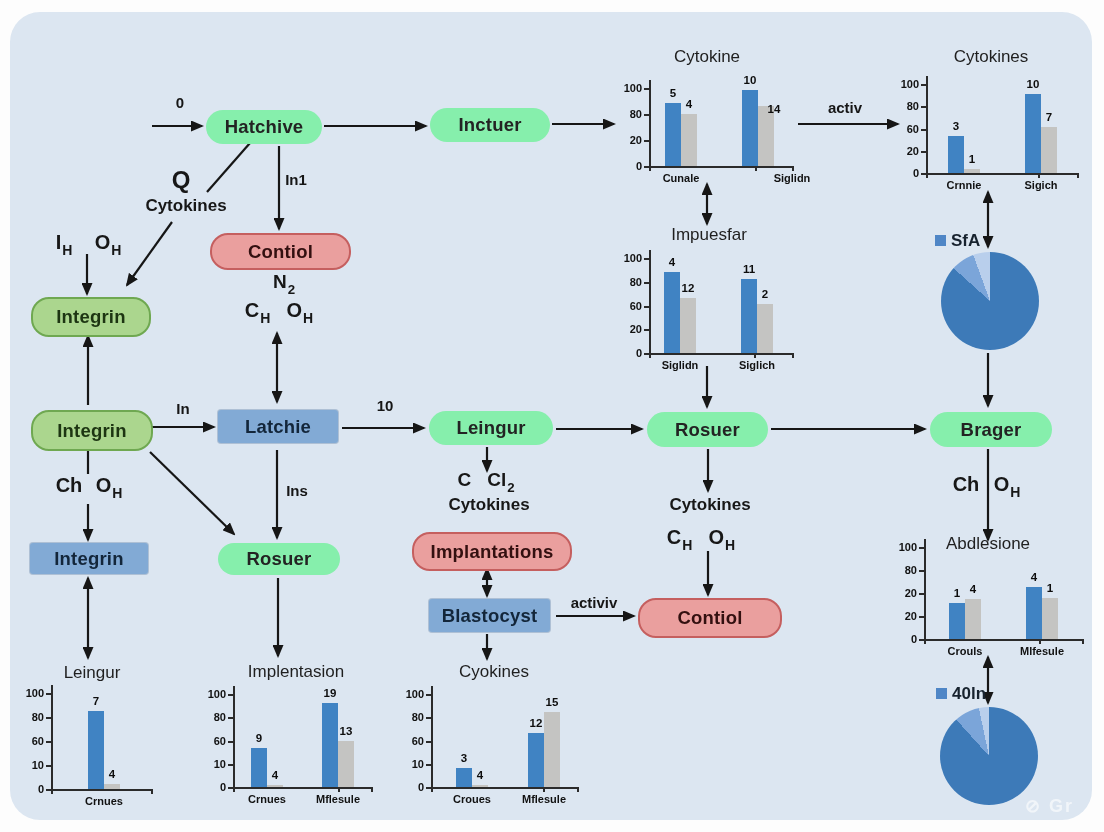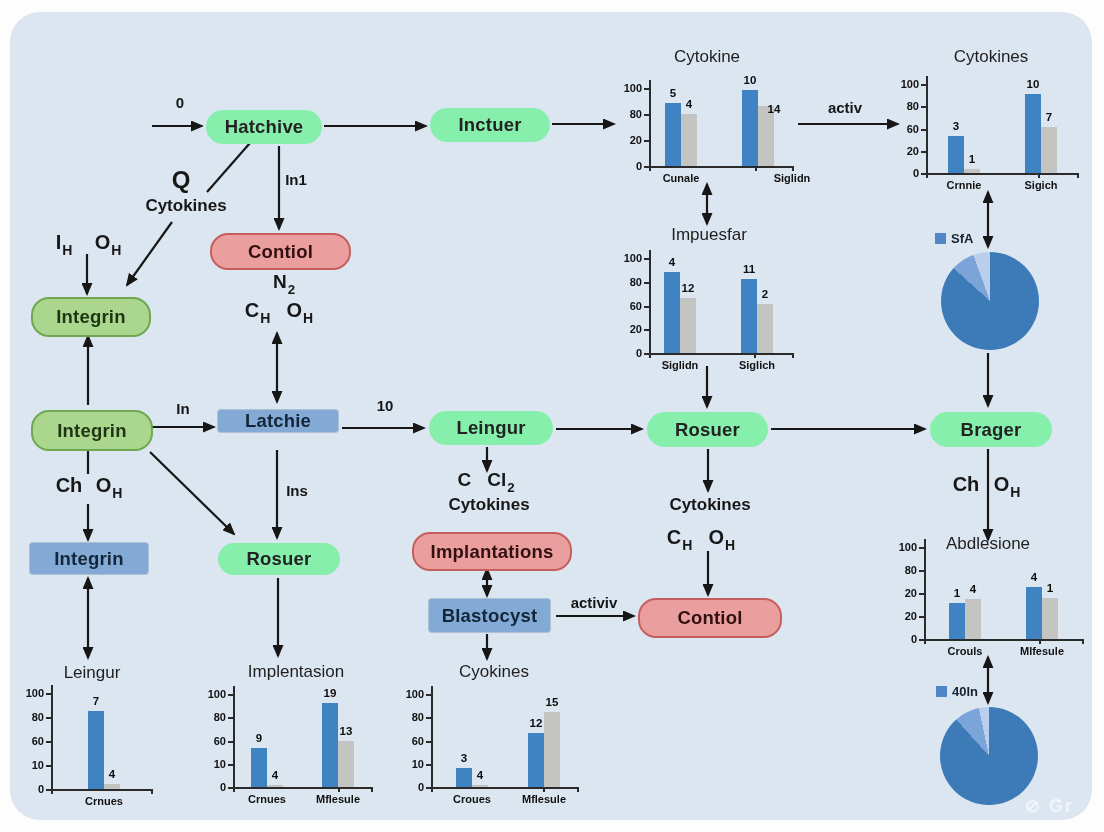--- a/index.html
+++ b/index.html
@@ -19,21 +19,21 @@
   .freetext .gap{display:inline-block;width:16px;}
   .alabel{position:absolute;transform:translateX(-50%);font-size:15px;font-weight:600;color:#161616;white-space:nowrap;line-height:1;}
   .ctitle{position:absolute;transform:translateX(-50%);font-size:17px;font-weight:500;color:#1f1f1f;white-space:nowrap;line-height:1;}
   .axis{position:absolute;background:#2b2b2b;}
   .tickmark{position:absolute;background:#2b2b2b;}
   .ytick{position:absolute;width:32px;text-align:right;font-size:11px;font-weight:700;color:#111;line-height:1;}
   .xlabel{position:absolute;transform:translateX(-50%);font-size:11px;font-weight:700;color:#111;white-space:nowrap;line-height:1;}
   .bar{position:absolute;}
   .blabel{position:absolute;transform:translateX(-50%);font-size:11.5px;font-weight:700;color:#0d0d0d;line-height:1;}
   .pie{position:absolute;border-radius:50%;}
-  .legend{position:absolute;display:flex;align-items:center;gap:5px;font-size:13px;font-weight:700;color:#17222e;line-height:1;}
+  .legend{position:absolute;display:flex;align-items:center;gap:5px;font-size:17px;font-weight:700;color:#17222e;line-height:1;}
   .legend .sq{width:11px;height:11px;display:inline-block;}
   .watermark{position:absolute;left:1025px;top:795px;font-size:18px;font-weight:700;letter-spacing:2px;color:rgba(255,255,255,0.6);}
 </style>
 </head>
 <body>
 
 <div class="page">
   <div class="panel"></div>
   <div id="stage">
     <svg id="arrows" xmlns="http://www.w3.org/2000/svg">
@@ -85,21 +85,21 @@
       </div>
       <div class="node red" style="left: 210px; top: 233px; width: 137px; height: 33px;">
         <span>Contiol</span>
       </div>
       <div class="node green" style="left: 31px; top: 297px; width: 116px; height: 36px;">
         <span>Integrin</span>
       </div>
       <div class="node green" style="left: 31px; top: 410px; width: 118px; height: 37px;">
         <span>Integrin</span>
       </div>
-      <div class="node blue" style="left: 218px; top: 410px; width: 120px; height: 22px;">
+      <div class="node blue" style="left: 218px; top: 410px; width: 120px; height: 33px;">
         <span>Latchie</span>
       </div>
       <div class="node gray" style="left: 429px; top: 411px; width: 124px; height: 34px;">
         <span>Leingur</span>
       </div>
       <div class="node gray" style="left: 647px; top: 412px; width: 121px; height: 35px;">
         <span>Rosuer</span>
       </div>
       <div class="node gray" style="left: 930px; top: 412px; width: 122px; height: 35px;">
         <span>Brager</span>

